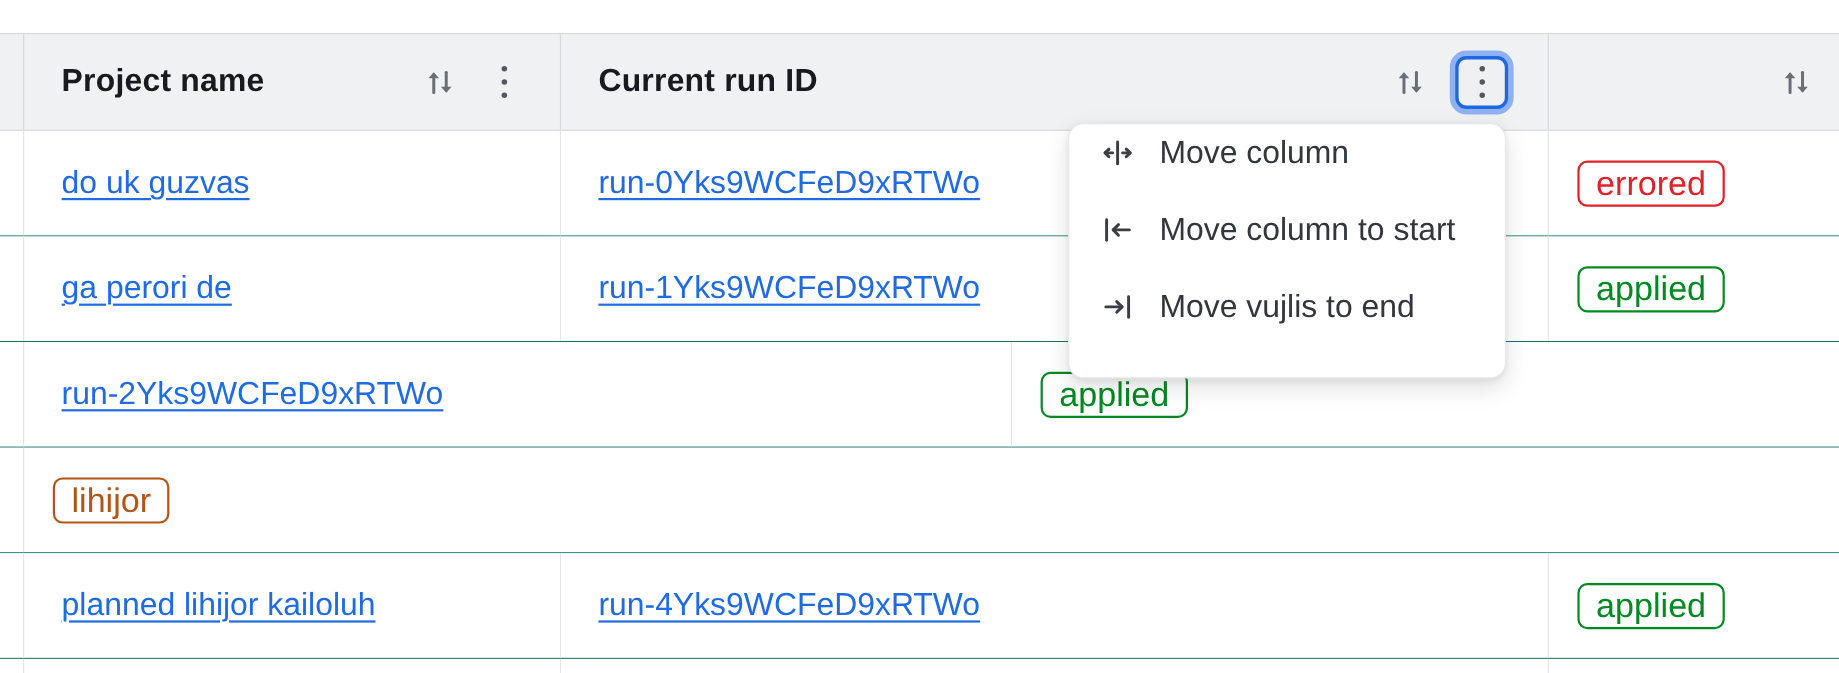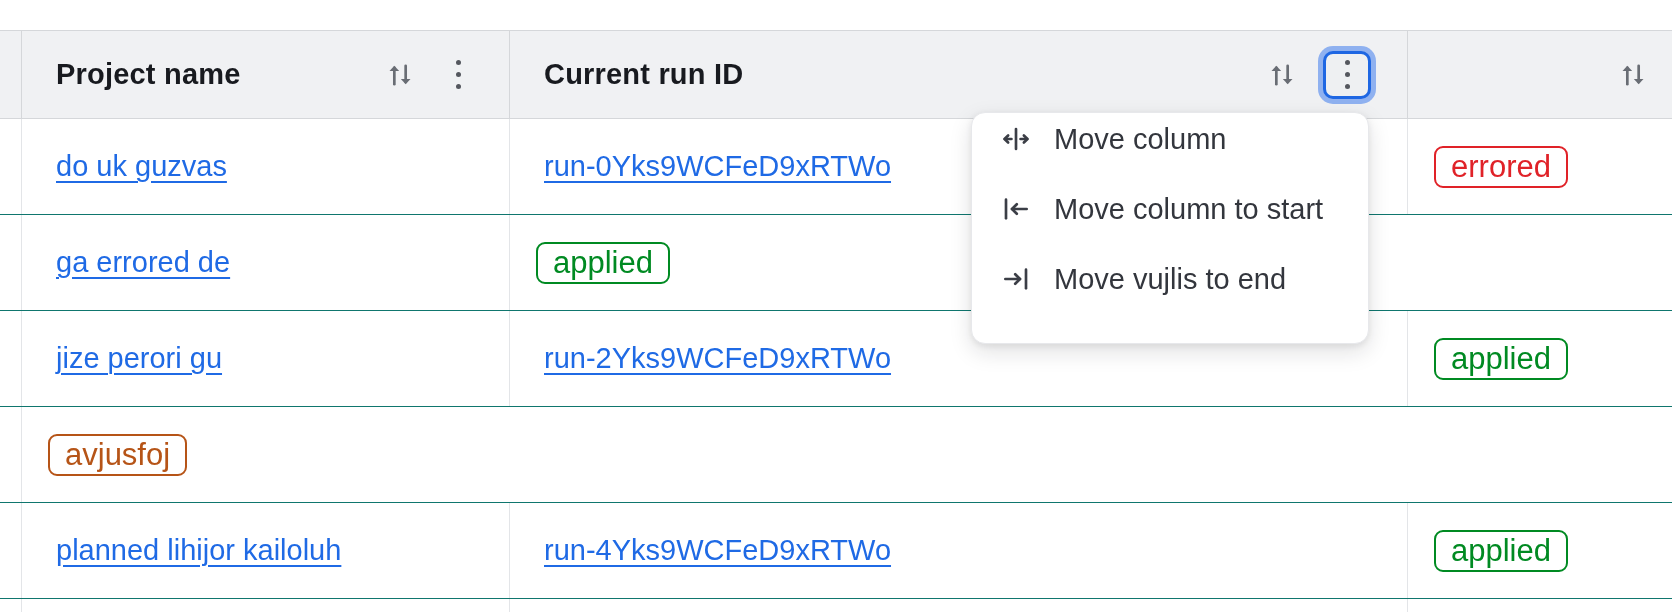--- a/index.html
+++ b/index.html
@@ -123,42 +123,42 @@
           <div class="cell col-run">
             <a class="link">run-0Yks9WCFeD9xRTWo</a>
           </div>
           <div class="cell col-status">
             <span class="badge" style="color: rgb(224, 34, 40);">errored</span>
           </div>
         </div>
         <div class="row">
           <div class="gutter"></div>
           <div class="cell col-project">
-            <a class="link">ga errored de</a>
+            <a class="link">ga perori de</a>
+          </div>
+          <div class="cell col-run">
+            <a class="link">run-1Yks9WCFeD9xRTWo</a>
           </div>
           <div class="cell col-status">
             <span class="badge" style="color: rgb(0, 138, 34);">applied</span>
           </div>
         </div>
         <div class="row">
           <div class="gutter"></div>
-          <div class="cell col-project">
-            <a class="link">jize perori gu</a>
-          </div>
           <div class="cell col-run">
             <a class="link">run-2Yks9WCFeD9xRTWo</a>
           </div>
           <div class="cell col-status">
             <span class="badge" style="color: rgb(0, 138, 34);">applied</span>
           </div>
         </div>
         <div class="row">
           <div class="gutter"></div>
           <div class="cell col-status">
-            <span class="badge" style="color: rgb(182, 84, 23);">avjusfoj</span>
+            <span class="badge" style="color: rgb(182, 84, 23);">lihijor</span>
           </div>
         </div>
         <div class="row">
           <div class="gutter"></div>
           <div class="cell col-project">
             <a class="link">planned lihijor kailoluh</a>
           </div>
           <div class="cell col-run">
             <a class="link">run-4Yks9WCFeD9xRTWo</a>
           </div>

